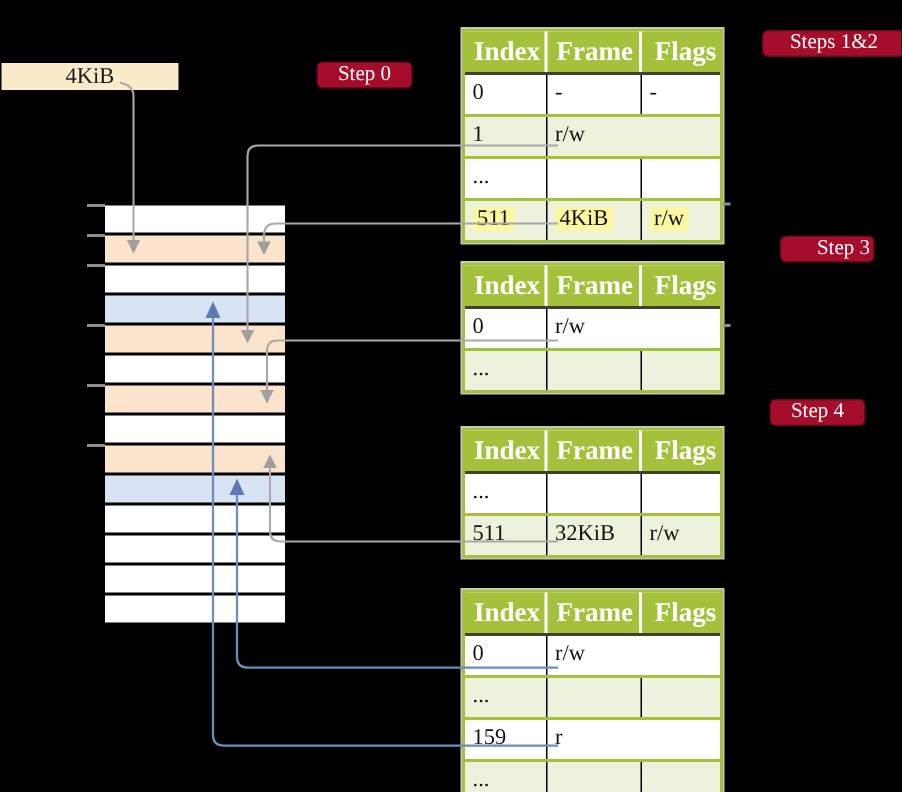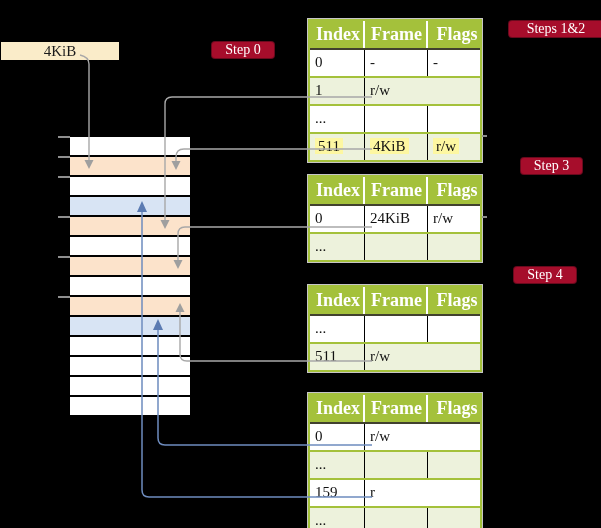--- a/index.html
+++ b/index.html
@@ -15,21 +15,21 @@
     display:flex;align-items:center;justify-content:center;line-height:18px;
   }
   
   .badge{
     position:absolute;height:16px;background:var(--badge-red);color:#fff;
     font-size:14px;line-height:16px;text-align:center;border-radius:3px;
     box-shadow:0 0 0 1px rgba(125,10,34,.85);white-space:nowrap;padding:0 2px;
   }
   .badge.step0{left:188px;top:42px;width:58px;margin-left:24px;}
   .badge.steps12{left:509px;top:21px;width:90px;}
-  .badge.step3{left:521px;top:158px;width:57px;}
+  .badge.step3{left:521px;top:158px;width:57px;text-align:right;}
   .badge.step4{left:514px;top:267px;width:58px;text-align:center;}
   
   .memcol{
     position:absolute;left:70px;top:137px;width:120px;height:278px;
     display:flex;flex-direction:column;gap:1.5px;
   }
   .memrow{flex:1;}
   .memrow.frame{background:var(--memory-frame-white);}
   .memrow.pagetable{background:var(--memory-pagetable-peach);}
   .memrow.data{background:var(--memory-data-blue);}
@@ -129,21 +129,20 @@
       </div>
     </div>
   <div class="ptable" style="top:175px">
       <div class="thead">
         <div class="th">Index</div>
         <div class="th">Frame</div>
         <div class="th">Flags</div>
       </div>
       <div class="trow">
         <div class="td">0</div>
-        <div class="td">24KiB</div>
         <div class="td">r/w</div>
       </div>
       <div class="trow shaded">
         <div class="td">...</div>
         <div class="td"></div>
         <div class="td"></div>
       </div>
     </div>
   <div class="ptable" style="top:285px">
       <div class="thead">
@@ -151,20 +150,21 @@
         <div class="th">Frame</div>
         <div class="th">Flags</div>
       </div>
       <div class="trow">
         <div class="td">...</div>
         <div class="td"></div>
         <div class="td"></div>
       </div>
       <div class="trow shaded">
         <div class="td">511</div>
+        <div class="td">32KiB</div>
         <div class="td">r/w</div>
       </div>
     </div>
   <div class="ptable" style="top:393px">
       <div class="thead">
         <div class="th">Index</div>
         <div class="th">Frame</div>
         <div class="th">Flags</div>
       </div>
       <div class="trow">

